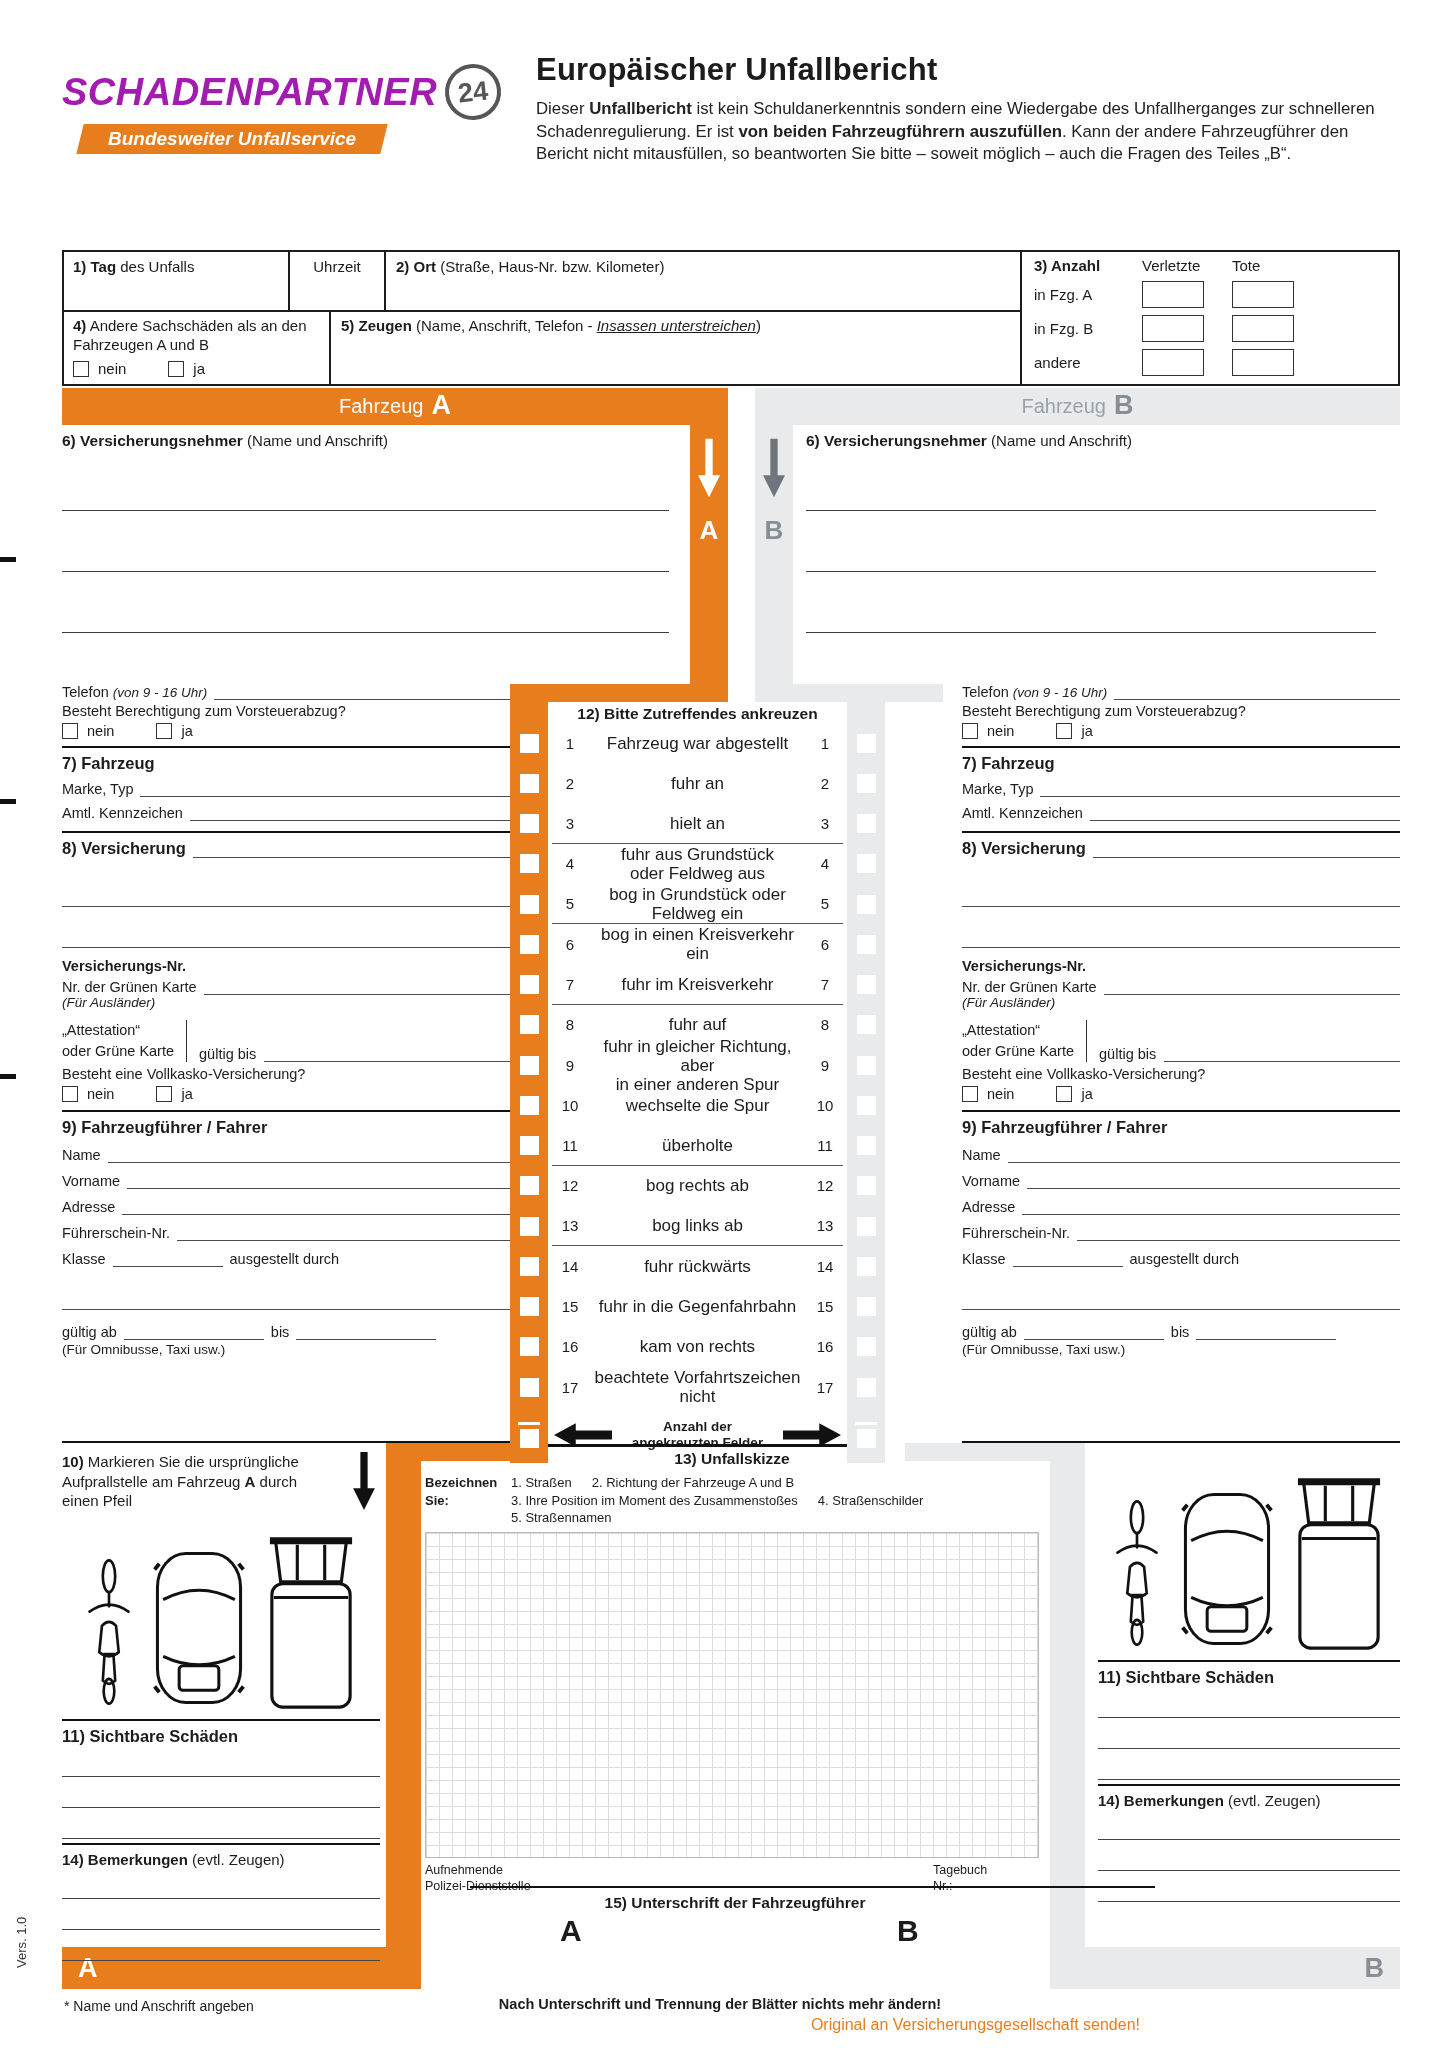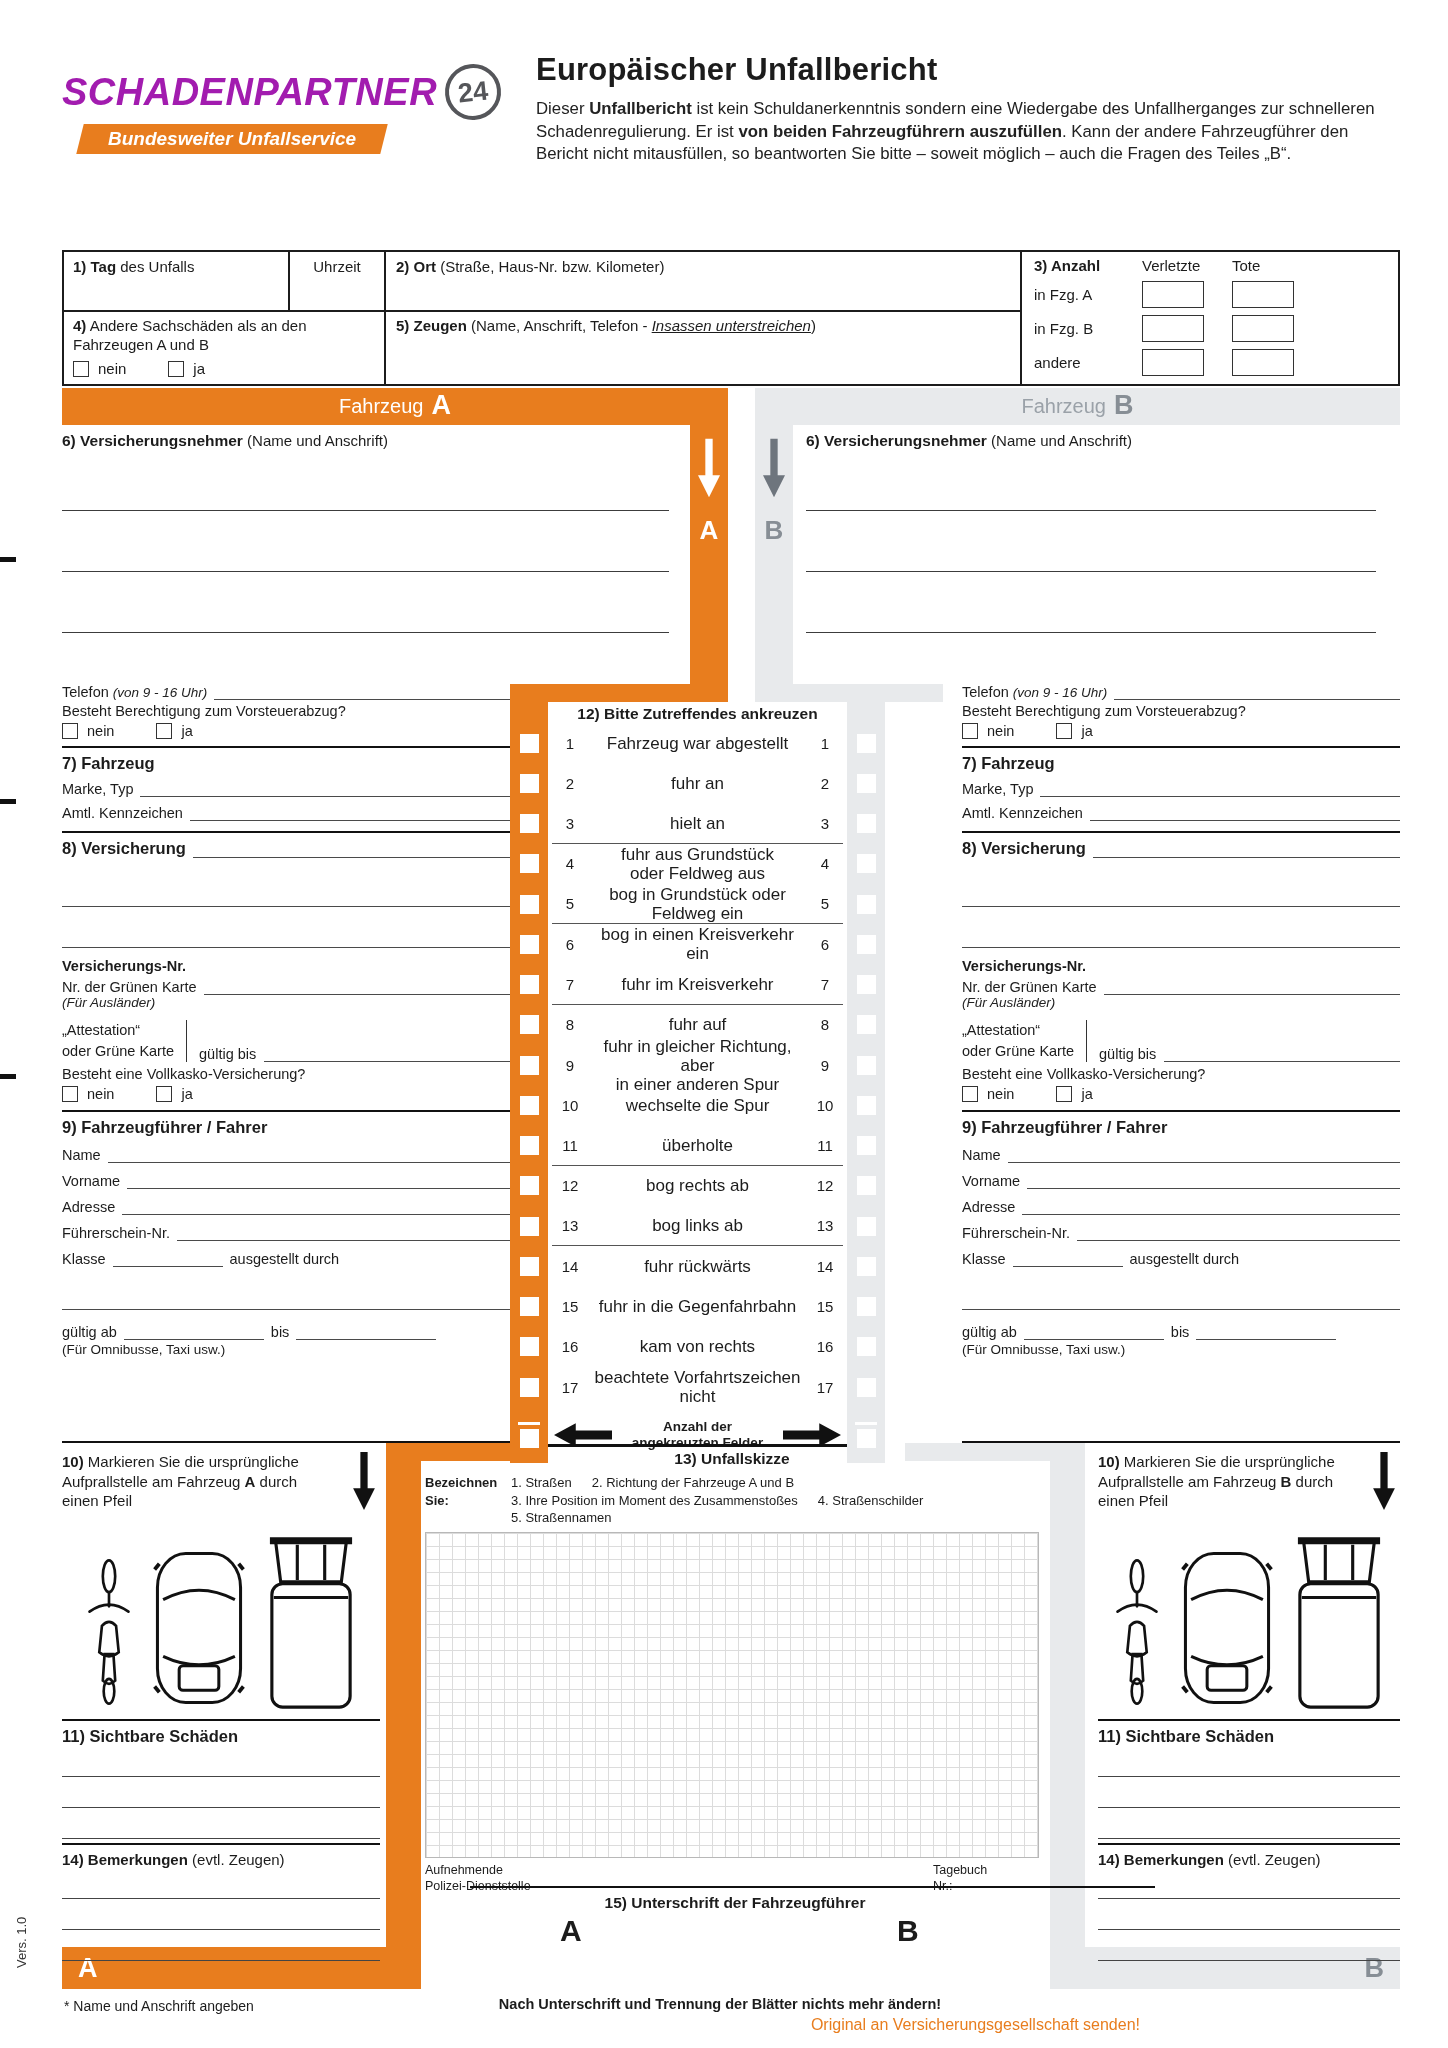--- a/index.html
+++ b/index.html
@@ -23,21 +23,21 @@
   .intro{position:absolute;left:536px;top:98px;width:866px;font-size:16.8px;line-height:1.34;color:#222}
 
   
   .toptable{position:absolute;left:62px;top:250px;width:1338px;height:136px;border:2px solid #1c1c1c;display:flex}
   .tt-left{width:958px;display:flex;flex-direction:column;border-right:2px solid #1c1c1c}
   .tt-r1{display:flex;height:60px;border-bottom:2px solid #1c1c1c}
   .tt-r2{display:flex;flex:1}
   .c-tag{width:226px;border-right:2px solid #1c1c1c;padding:6px 9px}
   .c-uhr{width:96px;border-right:2px solid #1c1c1c;padding:6px 4px;text-align:center}
   .c-ort{flex:1;padding:6px 10px}
-  .c-f4{width:322px;border-right:2px solid #1c1c1c;padding:5px 9px;line-height:1.25}
+  .c-f4{width:267px;border-right:2px solid #1c1c1c;padding:5px 9px;line-height:1.25}
   .c-f5{flex:1;padding:5px 10px}
   .tt-right{flex:1;padding:5px 6px 5px 12px;font-size:15px}
   .an-head{display:grid;grid-template-columns:108px 90px 80px;align-items:center}
   .an-row{display:grid;grid-template-columns:108px 90px 80px;align-items:center;margin-top:7px}
   .abox{width:62px;height:27px;border:1.8px solid #333;background:#fff}
   .checks{display:flex;align-items:center;gap:9px;margin-top:5px}
   .cb{display:inline-block;width:16px;height:16px;border:1.7px solid #333;background:#fff;flex:0 0 auto}
   .gap{width:24px}
   .uline{font-style:italic;text-decoration:underline}
 
@@ -781,28 +781,20 @@
       <div class="wlf"></div>
       <div class="wlf"></div>
       <hr class="hr2 mt12">
       <div class="mt6"><b>14) Bemerkungen</b><span> (evtl. Zeugen)</span></div>
       <div class="wlf"></div>
       <div class="wlf"></div>
       <div class="wlf"></div>
     </div>
   </div>
   <div class="colbot col-b-bot">
-      <div class="s10p">
-        <b>10)</b><span> Markieren Sie die ursprüngliche Aufprallstelle am Fahrzeug </span><b>B</b><span> durch einen Pfeil</span>
-        <span class="s10-arrow arr">
-          <svg width="24" height="58" viewBox="0 0 24 64">
-            <path d="M8 0h8v40h8L12 64 0 40h8z" fill="#111"></path>
-          </svg>
-        </span>
-      </div>
       <div class="vehicles">
         <span class="arr">
           <svg width="46" height="158" viewBox="0 0 52 170">
             <g fill="none" stroke="#111" stroke-width="3" stroke-linecap="round">
               <ellipse cx="26" cy="22" rx="7" ry="18"></ellipse>
               <path d="M4 62 Q26 46 48 62"></path>
               <path d="M26 40 v16"></path>
               <path d="M18 78 q8 -9 16 0 l3 30 q-11 9 -22 0 z"></path>
               <path d="M21 110 h10 l2 30 q-7 7 -14 0 z"></path>
               <ellipse cx="26" cy="152" rx="6" ry="14"></ellipse>

